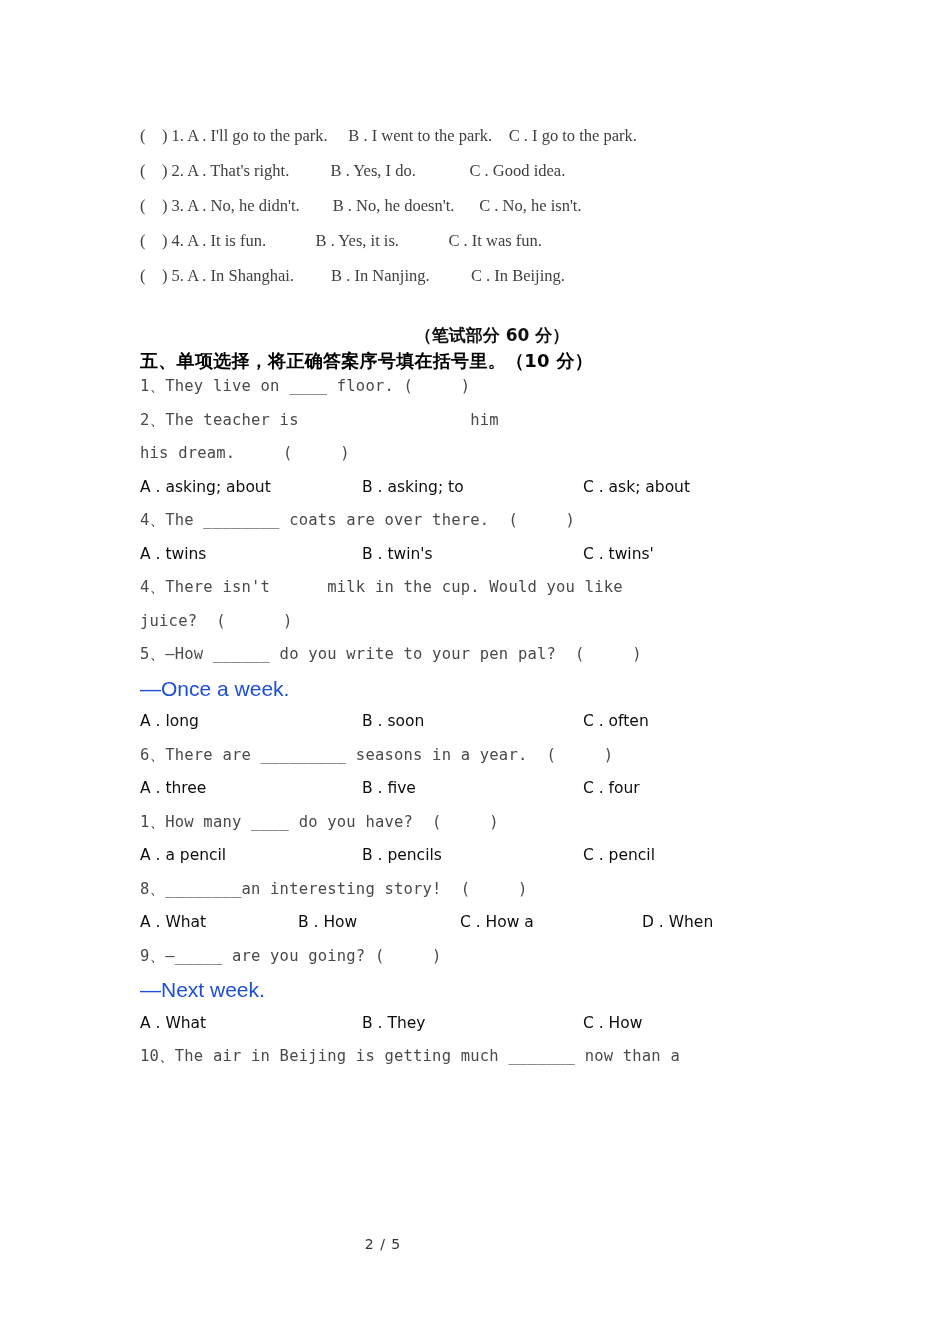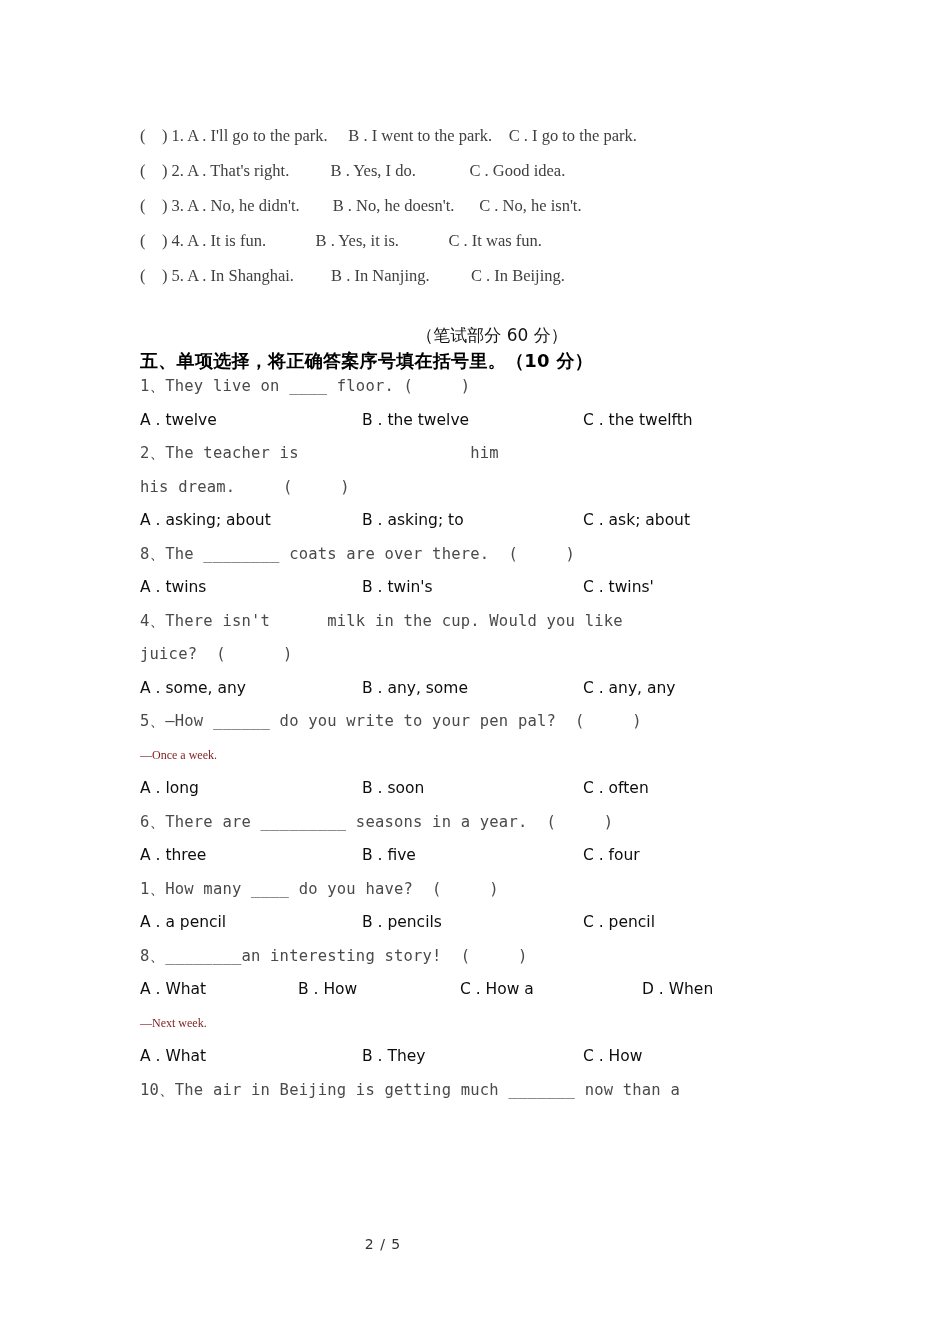--- a/index.html
+++ b/index.html
@@ -44,20 +44,21 @@
   .paper-banner {
     position: absolute;
     top: 322px;
     left: 0;
     width: 950px;
     text-align: center;
     font-family: "DejaVu Sans", "Liberation Sans", sans-serif;
     font-size: 17px;
     line-height: 26px;
     color: #111;
+    font-weight: bold;
   }
   .paper-banner .inner {
     display: inline-block;
     padding-left: 34px;
   }
 
   
   .section-heading {
     position: absolute;
     top: 348px;
@@ -111,24 +112,24 @@
   .opt.c2 { left: 222px; }
   .opt.c3 { left: 443px; }
   
   .opt-row.four .opt.c1 { left: 0px; }
   .opt-row.four .opt.c2 { left: 158px; }
   .opt-row.four .opt.c3 { left: 320px; }
   .opt-row.four .opt.c4 { left: 502px; }
 
   
   .answer-line {
-    font-family: Liberation Serif, serif;
-    font-size: 12px;
+    font-family: Liberation Sans, sans-serif;
+    font-size: 21px;
     line-height: 33.5px;
-    color: #7f1d1d;
+    color: #1d4ed8;
     white-space: pre;
   }
 
   
   .footer {
     position: absolute;
     left: 0;
     top: 1236px;
     width: 766px;
     text-align: center;
@@ -153,48 +154,38 @@
 
   <div class="paper-banner">
     <span class="inner">（笔试部分 60 分）</span>
   </div>
 
   <div class="section-heading">五、单项选择，将正确答案序号填在括号里。（10 分）</div>
 
   <div class="quiz">
 
     <div class="stem">1、They live on ____ floor. (     )</div>
-    <div class="opt-row">
-      <span class="opt c1">A . twelve</span>
-      <span class="opt c2">B . the twelve</span>
-      <span class="opt c3">C . the twelfth</span>
-    </div>
 
     <div class="stem">2、The teacher is                  him</div>
     <div class="stem cont">his dream.     (     )</div>
     <div class="opt-row">
       <span class="opt c1">A . asking; about</span>
       <span class="opt c2">B . asking; to</span>
       <span class="opt c3">C . ask; about</span>
     </div>
 
-    <div class="stem">8、The ________ coats are over there.  (     )</div>
+    <div class="stem">4、The ________ coats are over there.  (     )</div>
     <div class="opt-row">
       <span class="opt c1">A . twins</span>
       <span class="opt c2">B . twin's</span>
       <span class="opt c3">C . twins'</span>
     </div>
 
     <div class="stem">4、There isn't      milk in the cup. Would you like</div>
     <div class="stem cont">juice?  (      )</div>
-    <div class="opt-row">
-      <span class="opt c1">A . some, any</span>
-      <span class="opt c2">B . any, some</span>
-      <span class="opt c3">C . any, any</span>
-    </div>
 
     <div class="stem">5、—How ______ do you write to your pen pal?  (     )</div>
     <div class="answer-line">—Once a week.</div>
     <div class="opt-row">
       <span class="opt c1">A . long</span>
       <span class="opt c2">B . soon</span>
       <span class="opt c3">C . often</span>
     </div>
 
     <div class="stem">6、There are _________ seasons in a year.  (     )</div>
@@ -212,20 +203,21 @@
     </div>
 
     <div class="stem">8、________an interesting story!  (     )</div>
     <div class="opt-row four">
       <span class="opt c1">A . What</span>
       <span class="opt c2">B . How</span>
       <span class="opt c3">C . How a</span>
       <span class="opt c4">D . When</span>
     </div>
 
+    <div class="stem">9、—_____ are you going? (     )</div>
     <div class="answer-line">—Next week.</div>
     <div class="opt-row">
       <span class="opt c1">A . What</span>
       <span class="opt c2">B . They</span>
       <span class="opt c3">C . How</span>
     </div>
 
     <div class="stem">10、The air in Beijing is getting much _______ now than a</div>
 
   </div>

